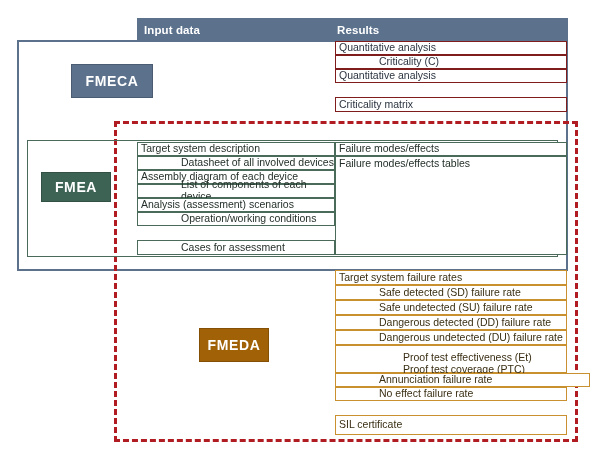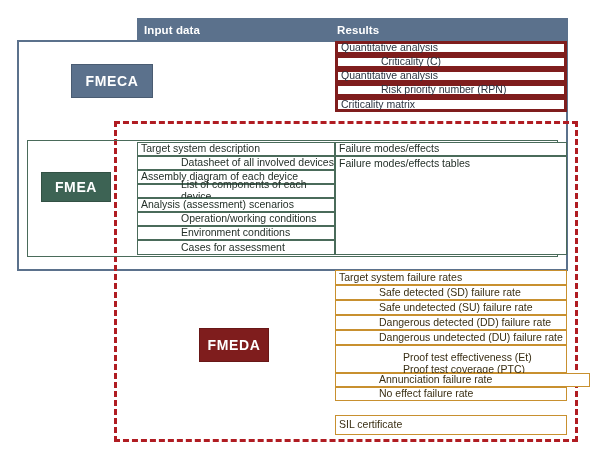--- a/index.html
+++ b/index.html
@@ -54,34 +54,34 @@
 
   
   .chip{
     display:flex;align-items:center;justify-content:center;
     color:#ffffff;font-weight:bold;font-size:14px;
     letter-spacing:.6px;
     border:1px solid rgba(0,0,0,.18);
   }
   .chip-fmeca{left:71px;top:64px;width:82px;height:34px;background:#5b718c;}
   .chip-fmea {left:41px;top:172px;width:70px;height:30px;background:#3d6354;}
-  .chip-fmeda{left:199px;top:328px;width:70px;height:34px;background:#7f1d1d;}
+  .chip-fmeda{left:199px;top:328px;width:70px;height:34px;background:#a16207;}
 
   
   .row{
     position:absolute;
     box-sizing:border-box;
     display:flex;align-items:center;
     font-size:10.5px;
     line-height:1.12;
     padding-left:3px;
     background:#ffffff;
     white-space:pre-line;
   }
-  .row.blue  {border:3px solid #7f1d1d;color:#2b3440;}
+  .row.blue  {border:1px solid #7f1d1d;color:#2b3440;}
   .row.green {border:1px solid #4a6b5a;color:#243029;}
   .row.amber {border:1px solid #c8902f;color:#3a2f14;}
   .row.tall  {align-items:flex-start;padding-top:6px;}
 </style>
 </head>
 <body>
 
 <div id="stage">
 
   <div class="abs headerbar">
@@ -95,30 +95,28 @@
 
   <div class="abs green-outer"></div>
 
   <div class="abs chip chip-fmeca">FMECA</div>
   <div class="abs chip chip-fmea">FMEA</div>
   <div class="abs chip chip-fmeda">FMEDA</div>
 
   <div class="row blue" style="left:335px;top:41px;width:232px;height:14px;">Quantitative analysis</div>
   <div class="row blue" style="left:335px;top:55px;width:232px;height:14px;padding-left:43px;">Criticality (C)</div>
   <div class="row blue" style="left:335px;top:69px;width:232px;height:14px;">Quantitative analysis</div>
-  <div class="row blue" style="left:335px;top:83px;width:232px;height:14px;padding-left:43px;">Risk priority number (RPN)</div>
   <div class="row blue" style="left:335px;top:97px;width:232px;height:15px;">Criticality matrix</div>
 
   <div class="row green" style="left:137px;top:142px;width:198px;height:14px;">Target system description</div>
   <div class="row green" style="left:137px;top:156px;width:198px;height:14px;padding-left:43px;">Datasheet of all involved devices</div>
   <div class="row green" style="left:137px;top:170px;width:198px;height:14px;">Assembly diagram of each device</div>
   <div class="row green" style="left:137px;top:184px;width:198px;height:14px;padding-left:43px;">List of components of each device</div>
   <div class="row green" style="left:137px;top:198px;width:198px;height:14px;">Analysis (assessment) scenarios</div>
   <div class="row green" style="left:137px;top:212px;width:198px;height:14px;padding-left:43px;">Operation/working conditions</div>
-  <div class="row green" style="left:137px;top:226px;width:198px;height:14px;padding-left:43px;">Environment conditions</div>
   <div class="row green" style="left:137px;top:240px;width:198px;height:15px;padding-left:43px;">Cases for assessment</div>
 
   <div class="row green" style="left:335px;top:142px;width:232px;height:14px;">Failure modes/effects</div>
   <div class="row green" style="left:335px;top:156px;width:232px;height:14px;border-bottom:none;">Failure modes/effects tables</div>
   <div class="row green" style="left:335px;top:170px;width:232px;height:85px;border-top:none;"></div>
 
   <div class="row amber" style="left:335px;top:270px;width:232px;height:15px;">Target system failure rates</div>
   <div class="row amber" style="left:335px;top:285px;width:232px;height:15px;padding-left:43px;">Safe detected (SD) failure rate</div>
   <div class="row amber" style="left:335px;top:300px;width:232px;height:15px;padding-left:43px;">Safe undetected (SU) failure rate</div>
   <div class="row amber" style="left:335px;top:315px;width:232px;height:15px;padding-left:43px;">Dangerous detected (DD) failure rate</div>

